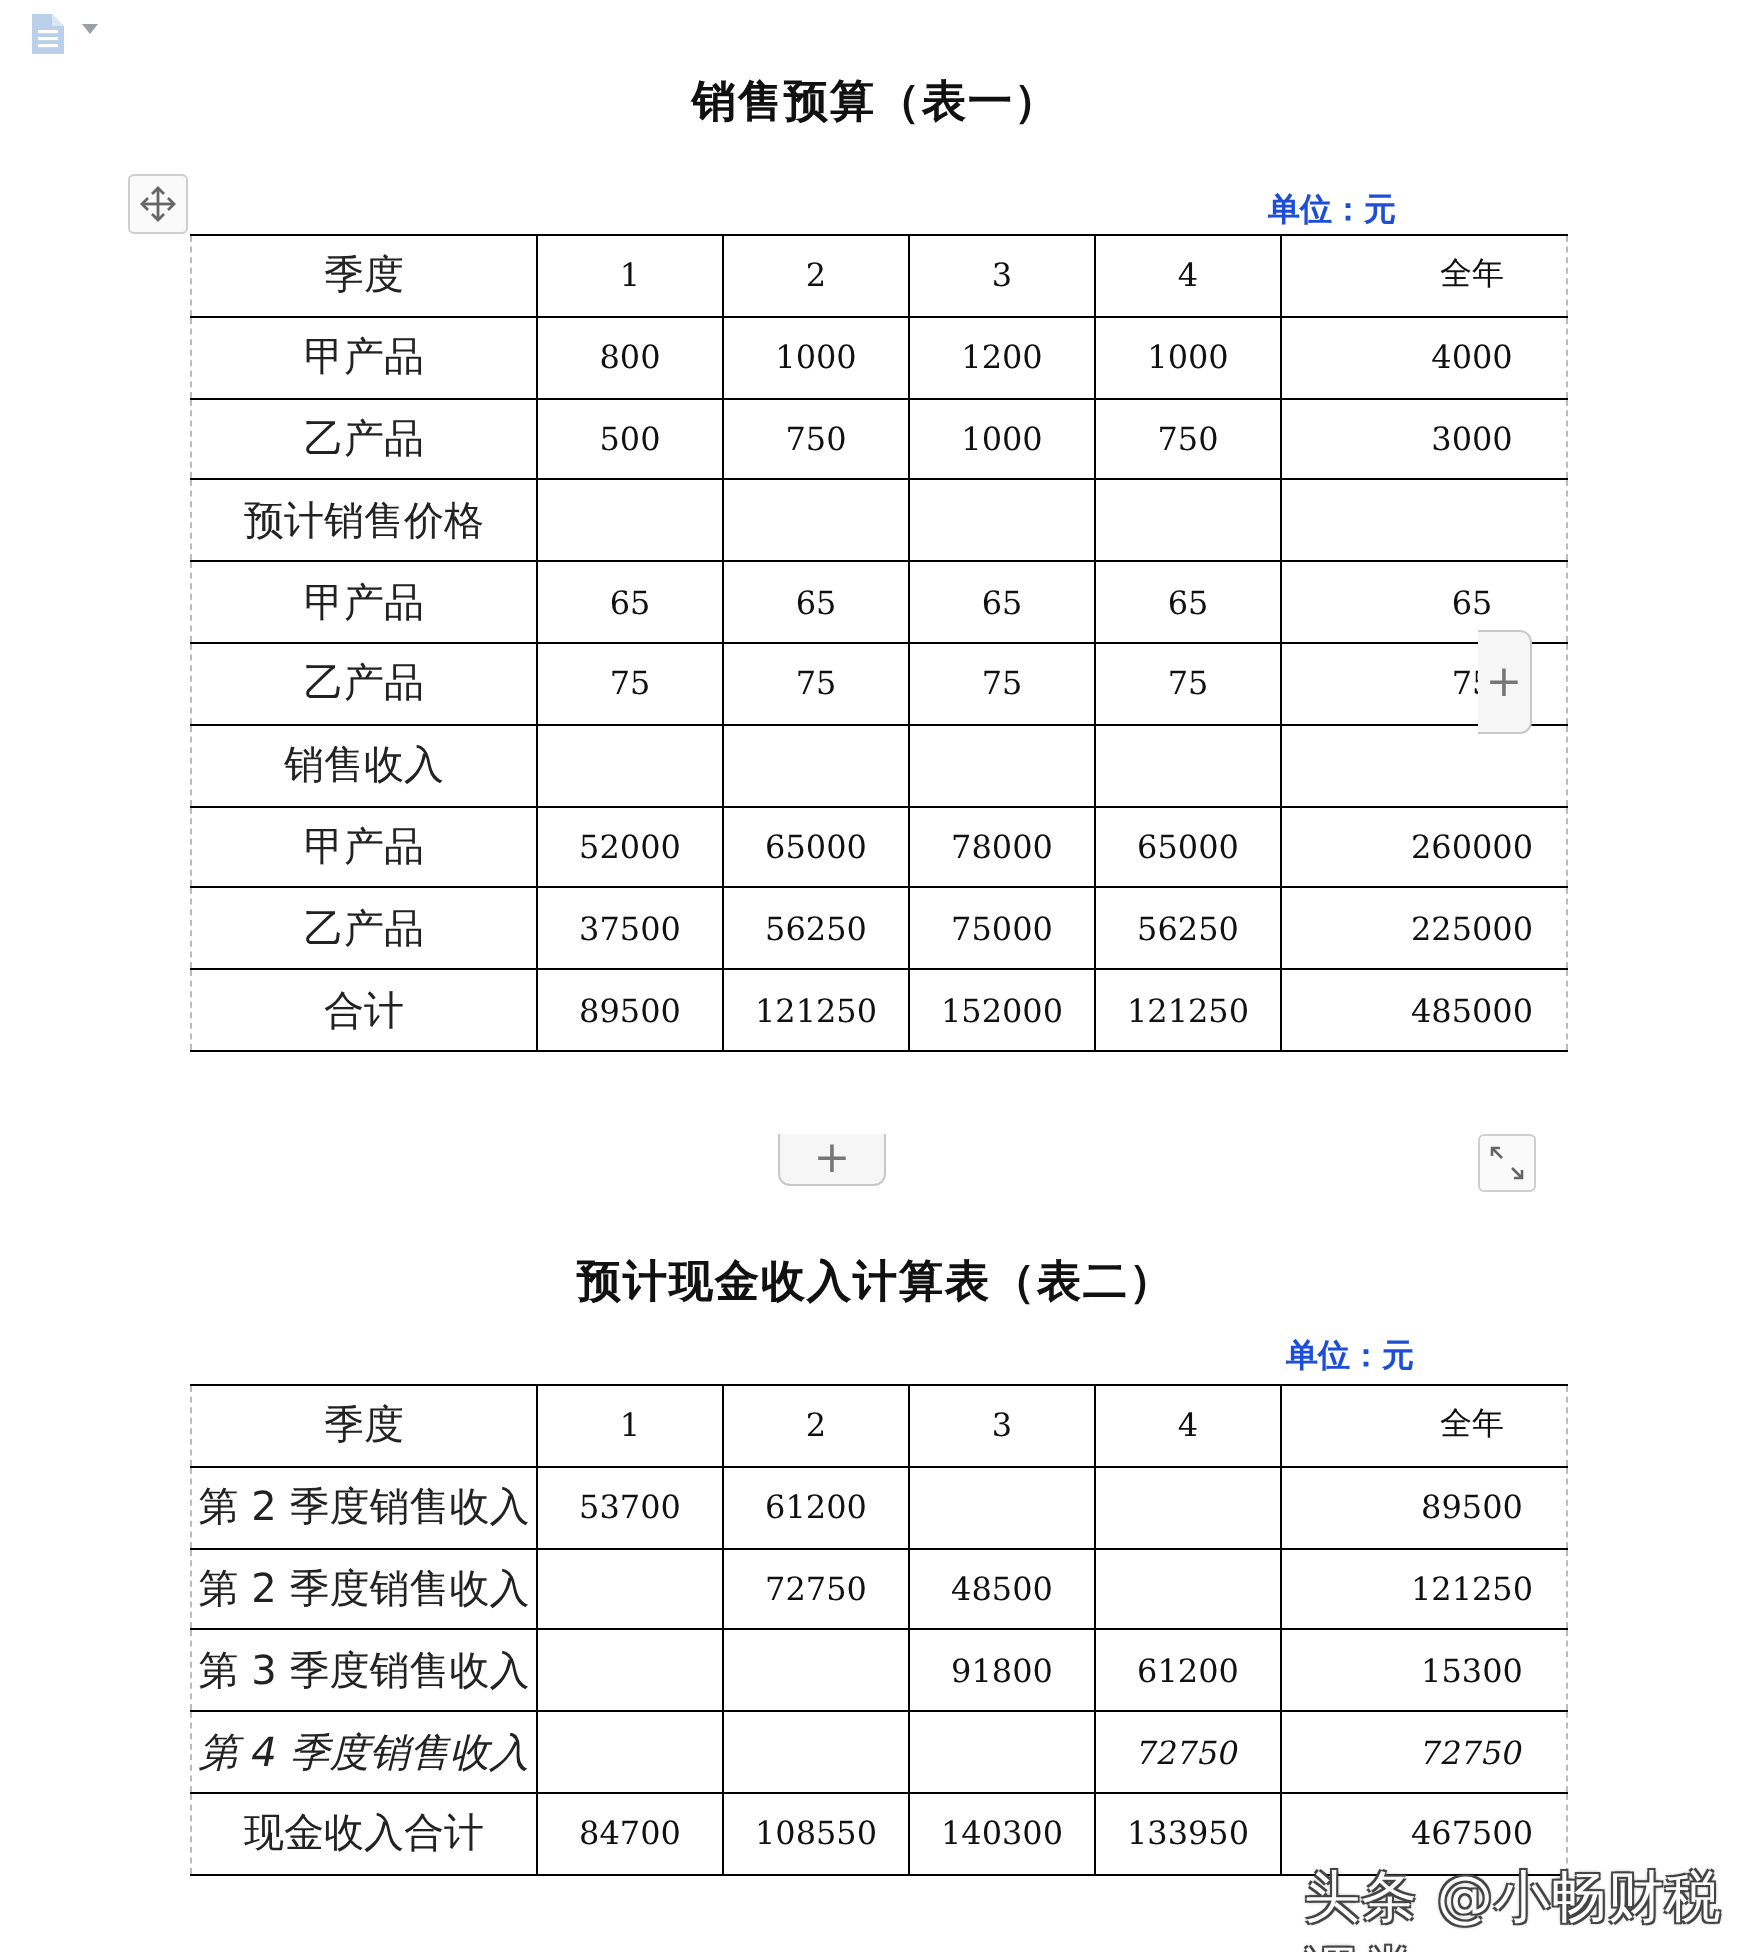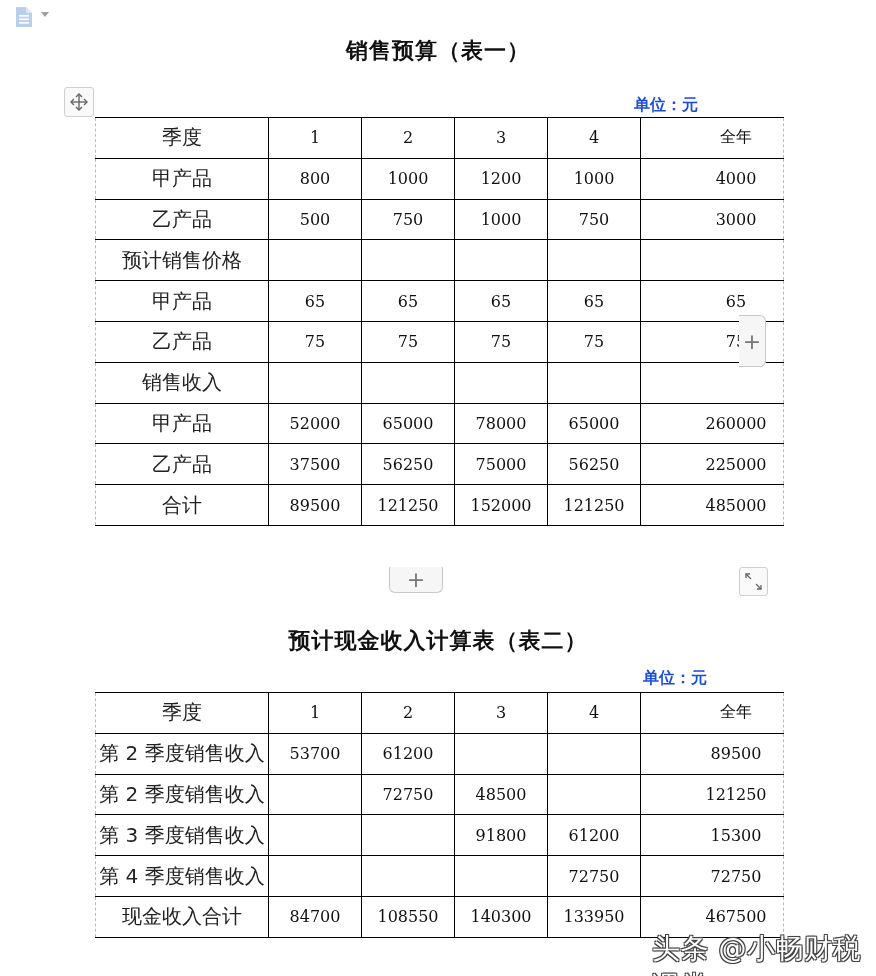--- a/index.html
+++ b/index.html
@@ -202,21 +202,21 @@
         <td class="cl">121250</td>
       </tr>
       <tr style="height: 40.8px;">
         <td class="c0">第 3 季度销售收入</td>
         <td class="cn"></td>
         <td class="cn"></td>
         <td class="cn">91800</td>
         <td class="cn">61200</td>
         <td class="cl">15300</td>
       </tr>
-      <tr style="height: 40.8px;">
+      <tr style="height: 40.8px; font-style: italic;">
         <td class="c0">第 4 季度销售收入</td>
         <td class="cn"></td>
         <td class="cn"></td>
         <td class="cn"></td>
         <td class="cn">72750</td>
         <td class="cl">72750</td>
       </tr>
       <tr style="height: 40.8px;">
         <td class="c0">现金收入合计</td>
         <td class="cn">84700</td>

